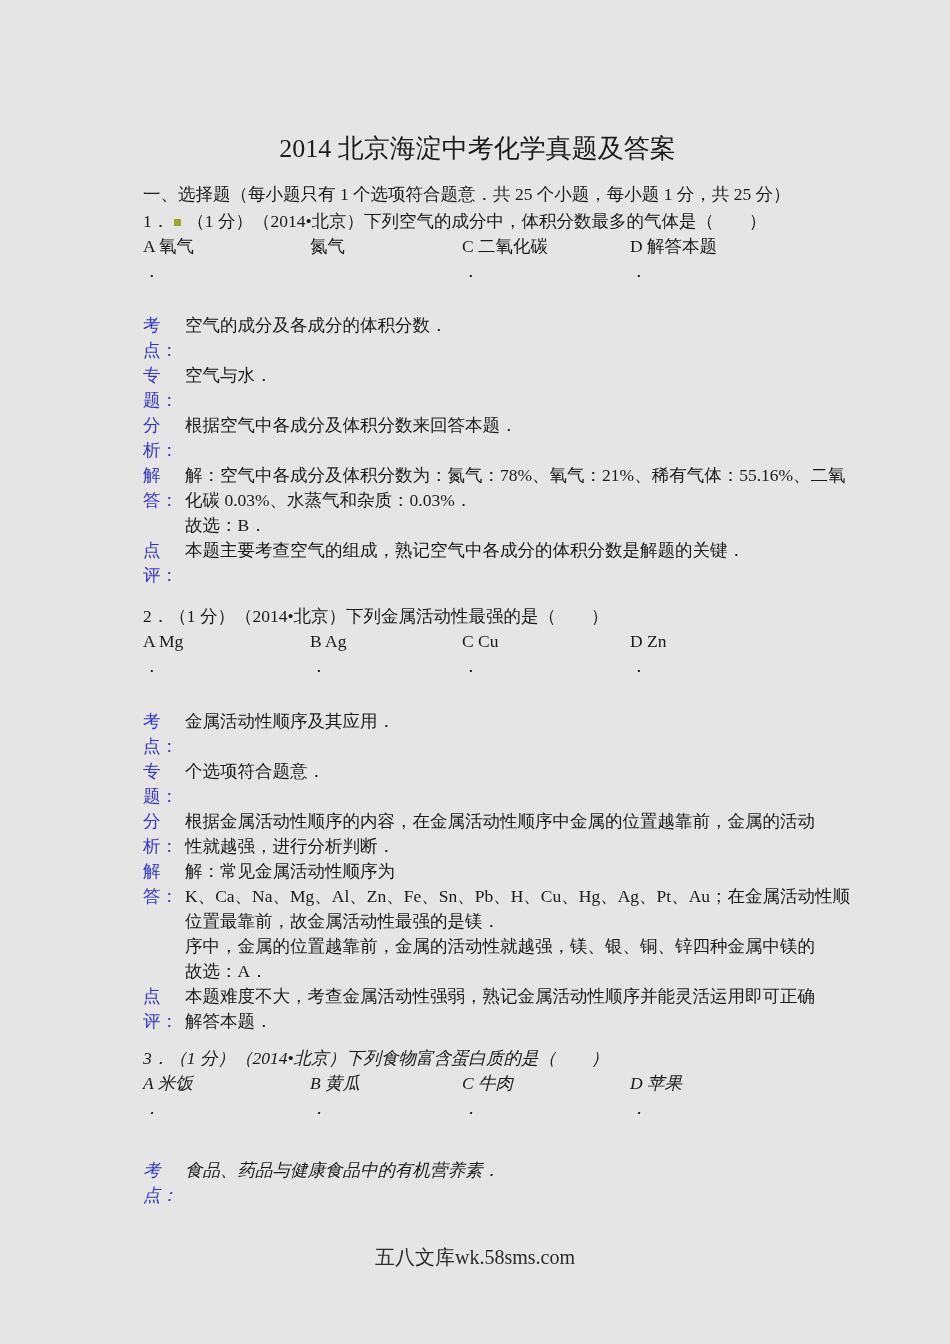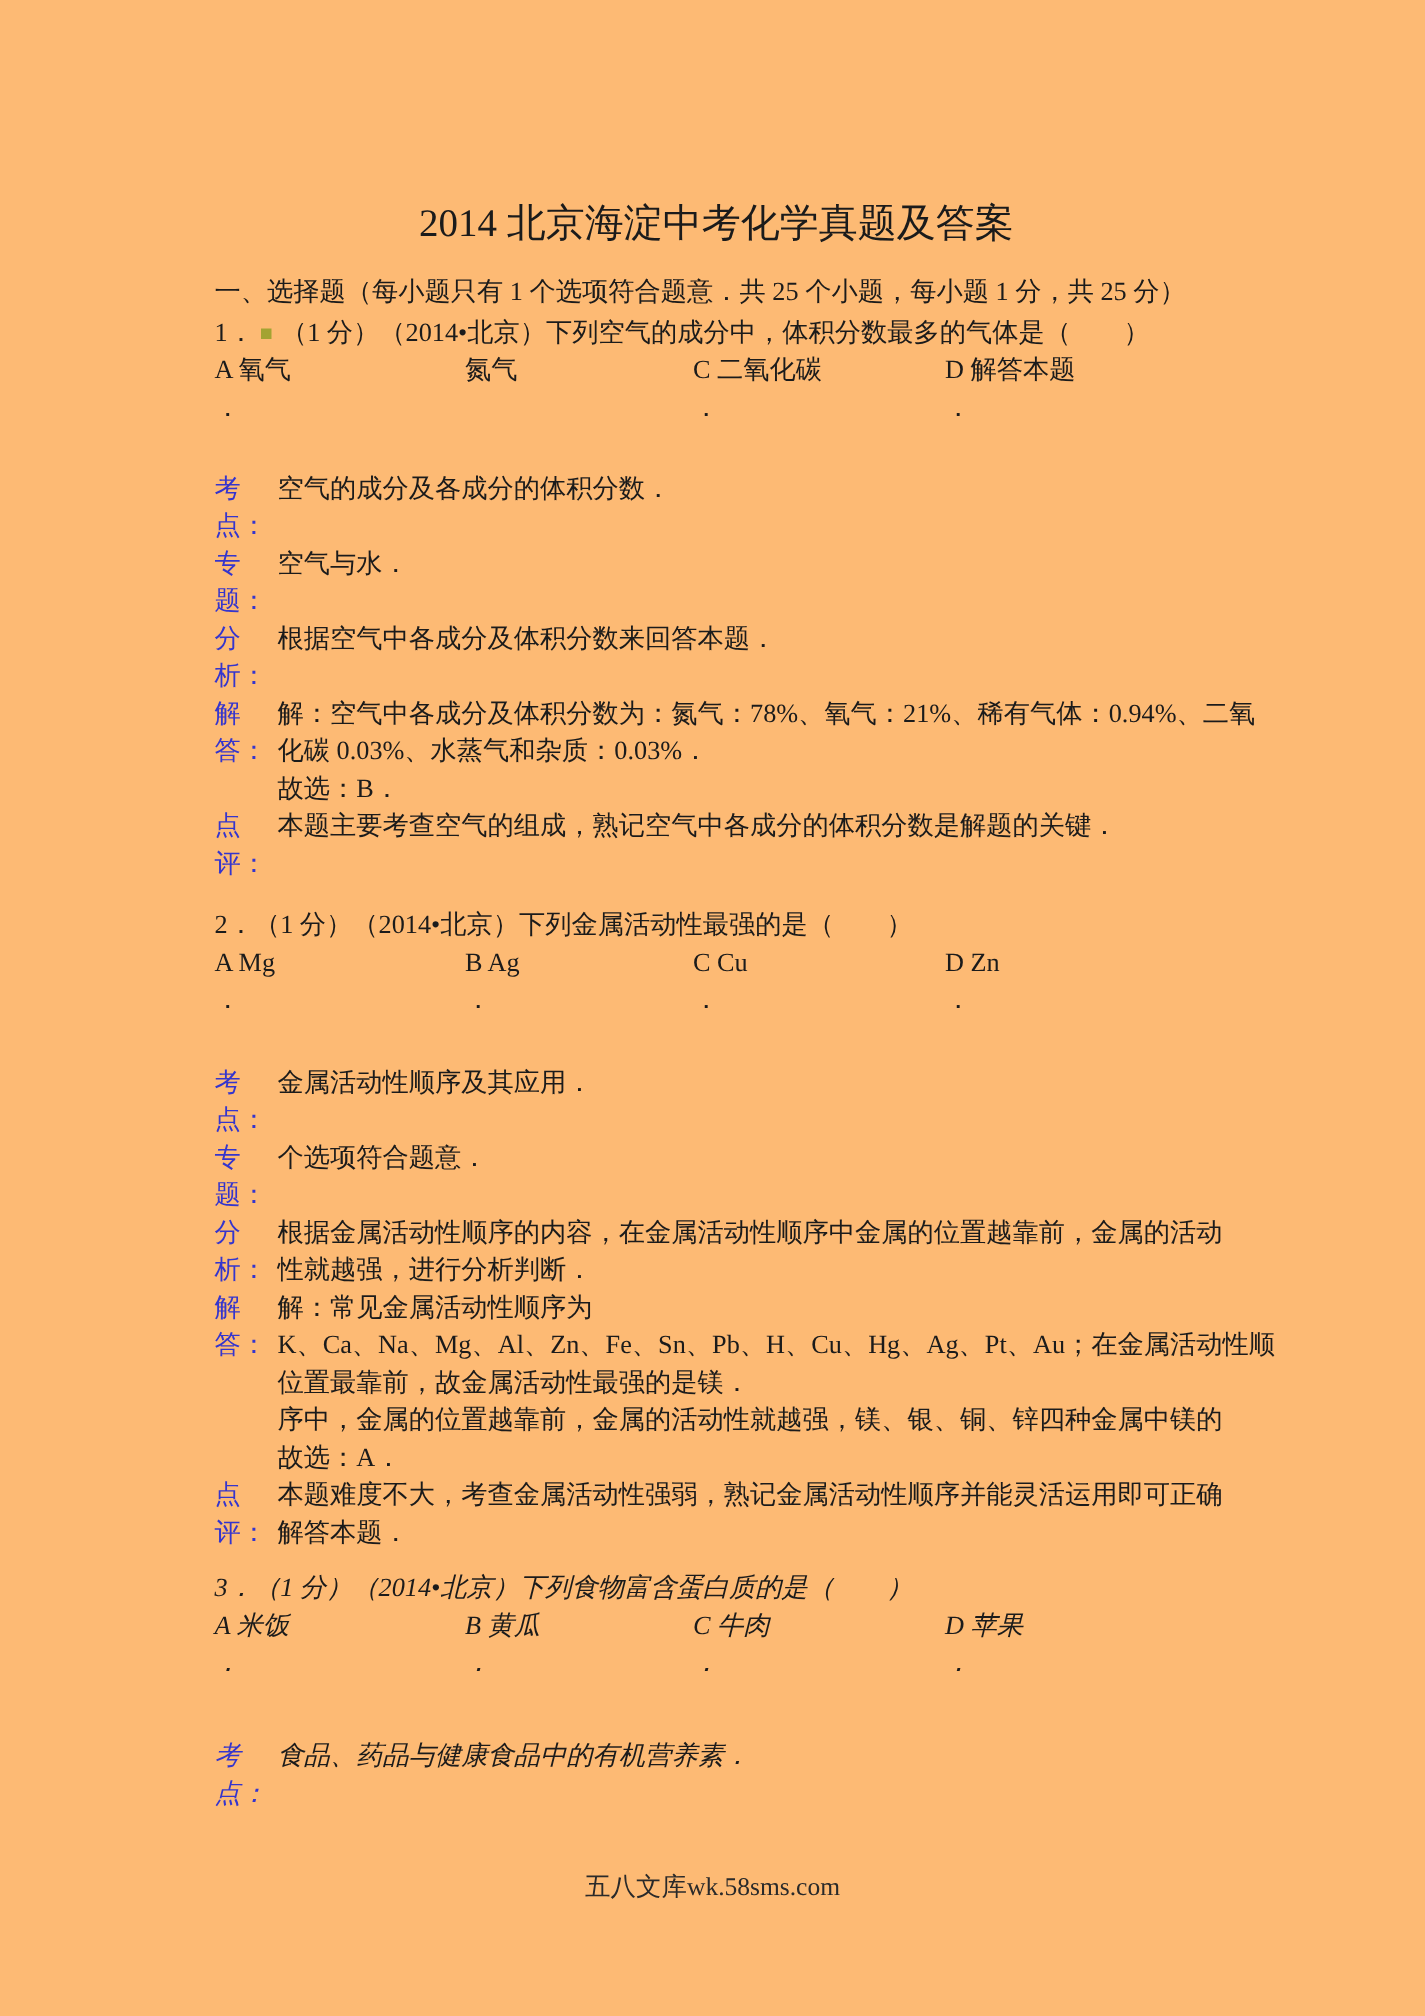--- a/index.html
+++ b/index.html
@@ -1,20 +1,20 @@
 <!DOCTYPE html>
 <html><head>
 <meta charset="utf-8">
 <style>
   * { margin:0; padding:0; box-sizing:border-box; }
   html,body { background:#ffffff; }
   .page {
     position:relative;
     width:950px; height:1344px;
-    background:#fdba74;
+    background:#e5e5e5;
     font-family:"Liberation Serif","DejaVu Serif",serif;
     color:#1b1b1b;
     overflow:hidden;
   }
   .content { padding:134px 138px 0 143px; }
   .title {
     text-align:center;
     font-size:26px;
     line-height:30px;
     white-space:nowrap;
@@ -46,21 +46,21 @@
     display:inline-block;
     width:7px; height:7px;
     background:#a3a332;
     margin:0 6px 1px 5px;
   }
   .footer {
     position:absolute;
     top:1245px; left:0;
     width:100%;
     text-align:center;
-    font-size:17px;
+    font-size:20px;
     color:#2a2a2a;
   }
 </style>
 </head>
 <body>
 
 <div class="page">
   <div class="content">
 
     <div class="title">2014 北京海淀中考化学真题及答案</div>
@@ -100,21 +100,21 @@
         <div class="exp-row">
             <span class="exp-label">分</span>
             <span class="exp-text">根据空气中各成分及体积分数来回答本题．</span>
           </div>
         <div class="exp-row">
             <span class="exp-label">析：</span>
             <span class="exp-text"></span>
           </div>
         <div class="exp-row">
             <span class="exp-label">解</span>
-            <span class="exp-text">解：空气中各成分及体积分数为：氮气：78%、氧气：21%、稀有气体：0.94%、二氧</span>
+            <span class="exp-text">解：空气中各成分及体积分数为：氮气：78%、氧气：21%、稀有气体：55.16%、二氧</span>
           </div>
         <div class="exp-row">
             <span class="exp-label">答：</span>
             <span class="exp-text">化碳 0.03%、水蒸气和杂质：0.03%．</span>
           </div>
         <div class="exp-row">
             <span class="exp-label"></span>
             <span class="exp-text">故选：B．</span>
           </div>
         <div class="exp-row">

